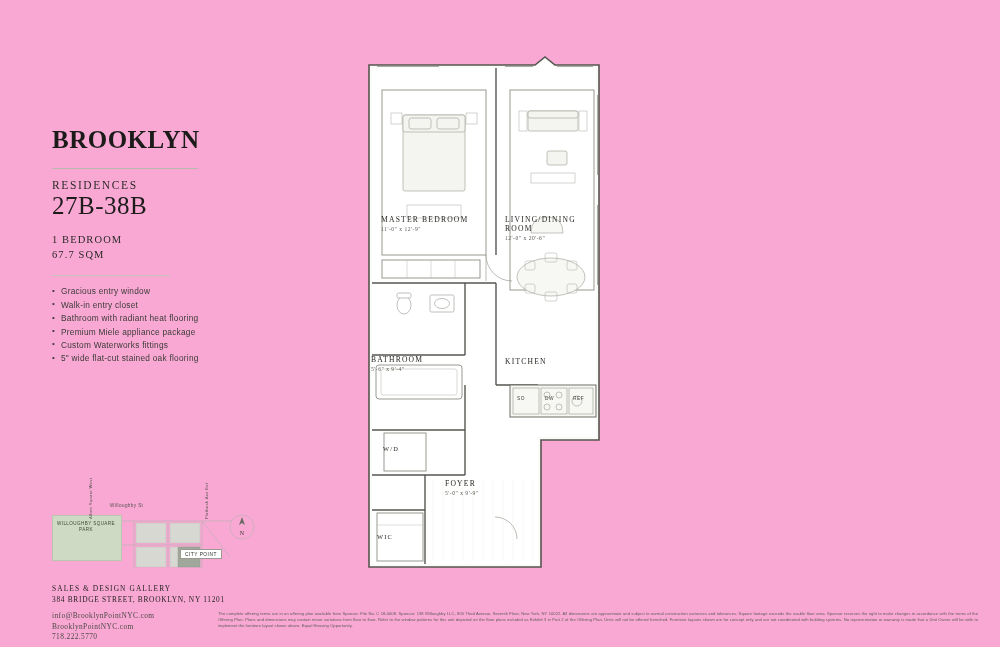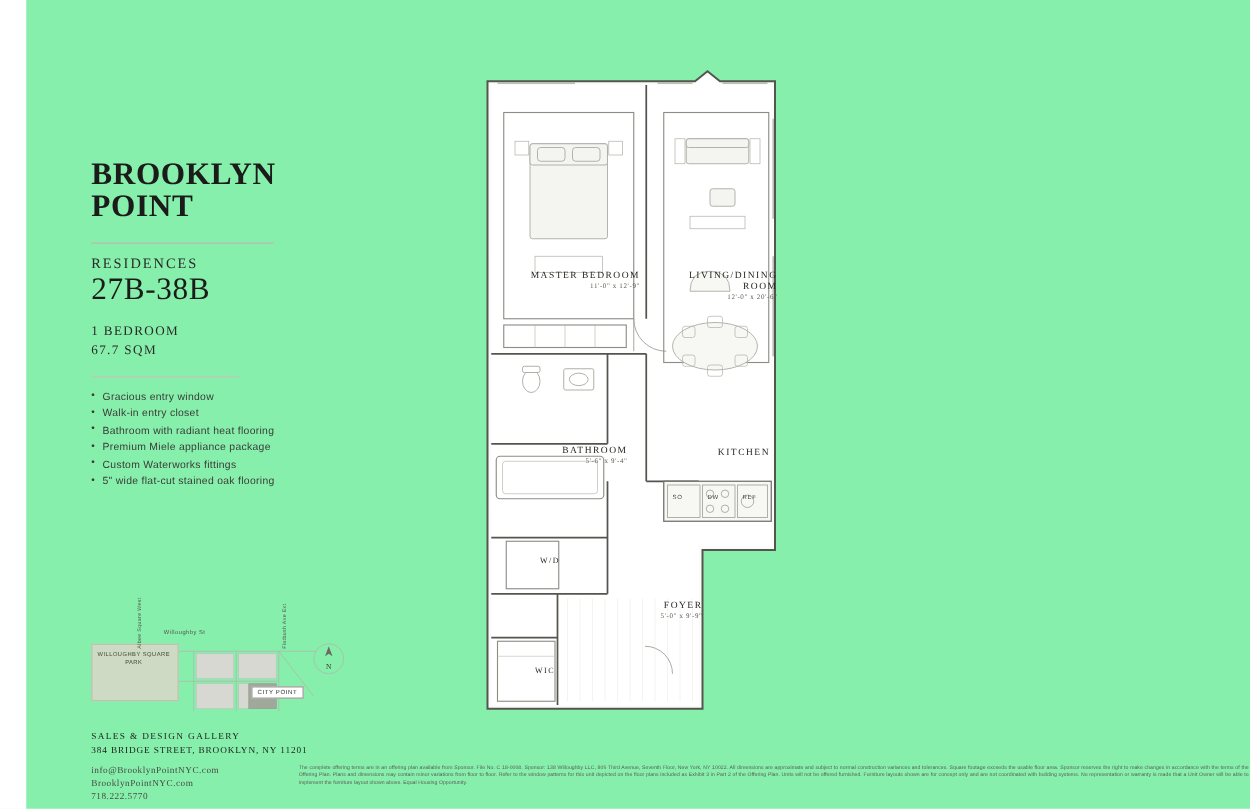--- a/index.html
+++ b/index.html
@@ -11,22 +11,21 @@
     width: 1000px;
     height: 647px;
     position: relative;
     font-family: "Liberation Sans", sans-serif;
     color: #1d1d1b;
     overflow: hidden;
   }
   .sheet {
     position: absolute;
     inset: 0;
-    background: #86efac;
-    margin-left: 21px;
+    background: #f9a8d4;
   }
 
   
   .left-panel {
     position: absolute;
     left: 52px;
     top: 128px;
     width: 250px;
   }
   .brand {
@@ -186,21 +185,21 @@
     position: absolute;
     left: 355px;
     top: 55px;
     width: 400px;
     height: 520px;
   }
   .plan svg { display: block; }
 
   .rm-label {
     position: absolute;
-    text-align: right;
+    text-align: left;
     color: #3a3a35;
     pointer-events: none;
   }
   .rm-name {
     font-family: "Liberation Serif", serif;
     font-size: 7.6px;
     letter-spacing: 1.2px;
     color: #262622;
   }
   .rm-dims {
@@ -219,21 +218,20 @@
   }
 </style>
 </head>
 <body>
 
 <div class="sheet">
 
   <div class="left-panel">
     <div class="brand">
       <div class="line1">BROOKLYN</div>
-      <div class="line2">POINT</div>
     </div>
 
     <div class="rule"></div>
 
     <div class="residences-label">RESIDENCES</div>
     <div class="unit-range">27B-38B</div>
 
     <div class="specs">
       <div>1 BEDROOM</div>
       <div>67.7 SQM</div>

